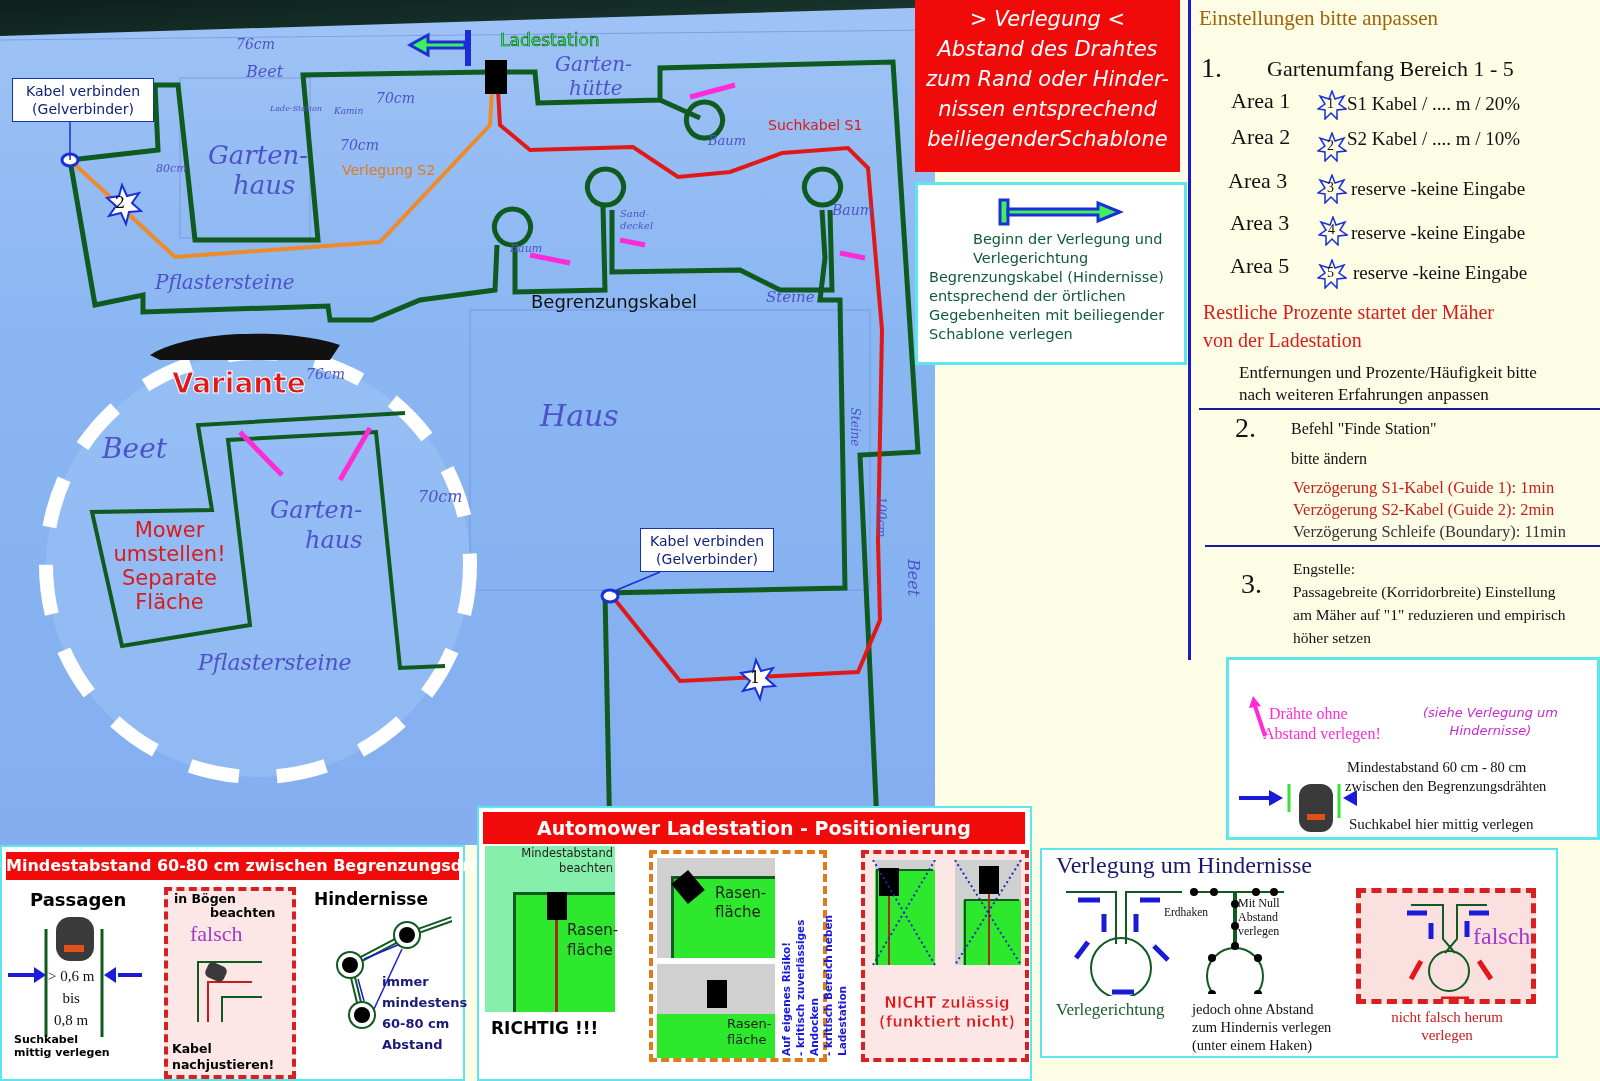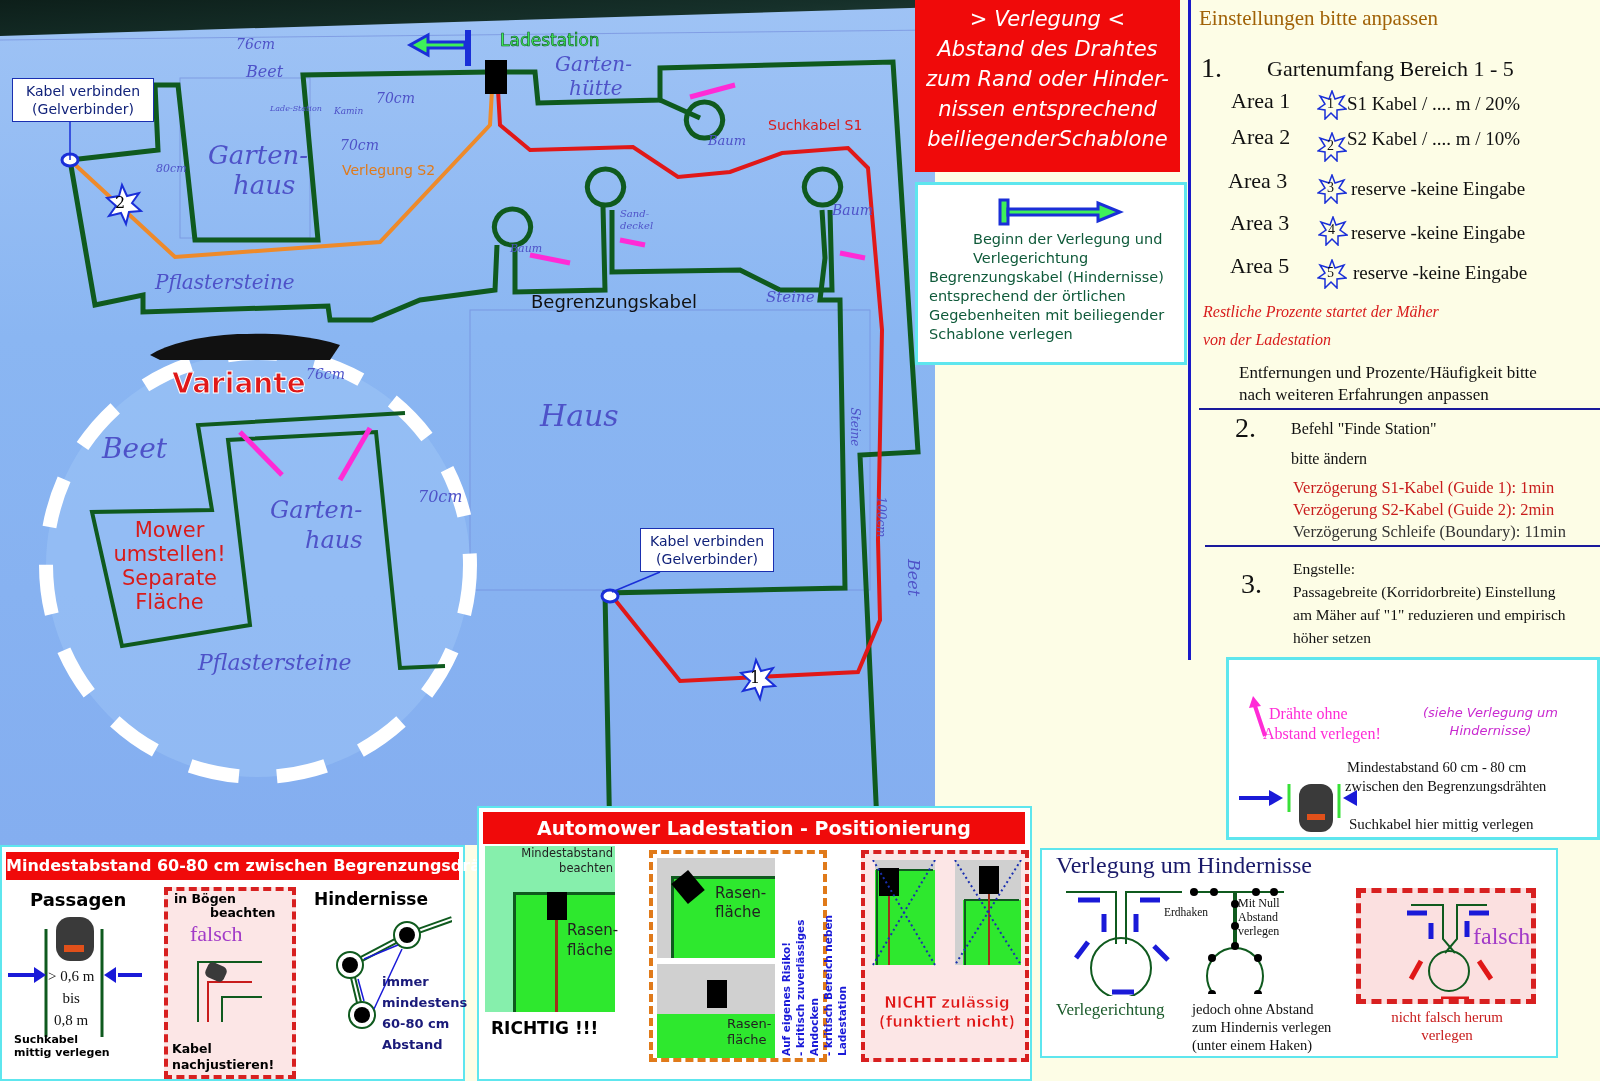--- a/index.html
+++ b/index.html
@@ -212,21 +212,21 @@
   </div>
   <div>
     <div class="serif" style="left:39px;top:253px;font-size:22px;">Area 5</div>
     <svg class="star" style="left:126px;top:259px">
         <polygon points="15,1 18,9 27,6 22,14 29,19 20,20 20,29 14,23 8,29 8,20 1,19 8,14 3,6 12,9" fill="none" stroke="#1a2fd8" stroke-width="1.5"></polygon>
       </svg>
     <div class="serif" style="left:136px;top:265px;font-size:14px;">5</div>
     <div class="serif" style="left:162px;top:262px;font-size:19px;">reserve -keine Eingabe</div>
   </div>
 
-  <div class="serif" style="left:12px;top:298px;font-size:16px;font-style:italic;color:#d81c1c;line-height:28px;">
+  <div class="serif" style="left:12px;top:298px;font-size:20px;color:#d81c1c;line-height:28px;">
     <div>Restliche Prozente  startet der Mäher</div>
     <div>von der Ladestation</div>
   </div>
   <div class="serif" style="left:48px;top:362px;font-size:17px;line-height:22px;">
     <div>Entfernungen und Prozente/Häufigkeit bitte</div>
     <div>nach weiteren Erfahrungen anpassen</div>
   </div>
   <div class="hr-blue" style="left:8px;top:408px;width:404px;"></div>
 
   <div class="serif" style="left:44px;top:412px;font-size:28px;">2.</div>

